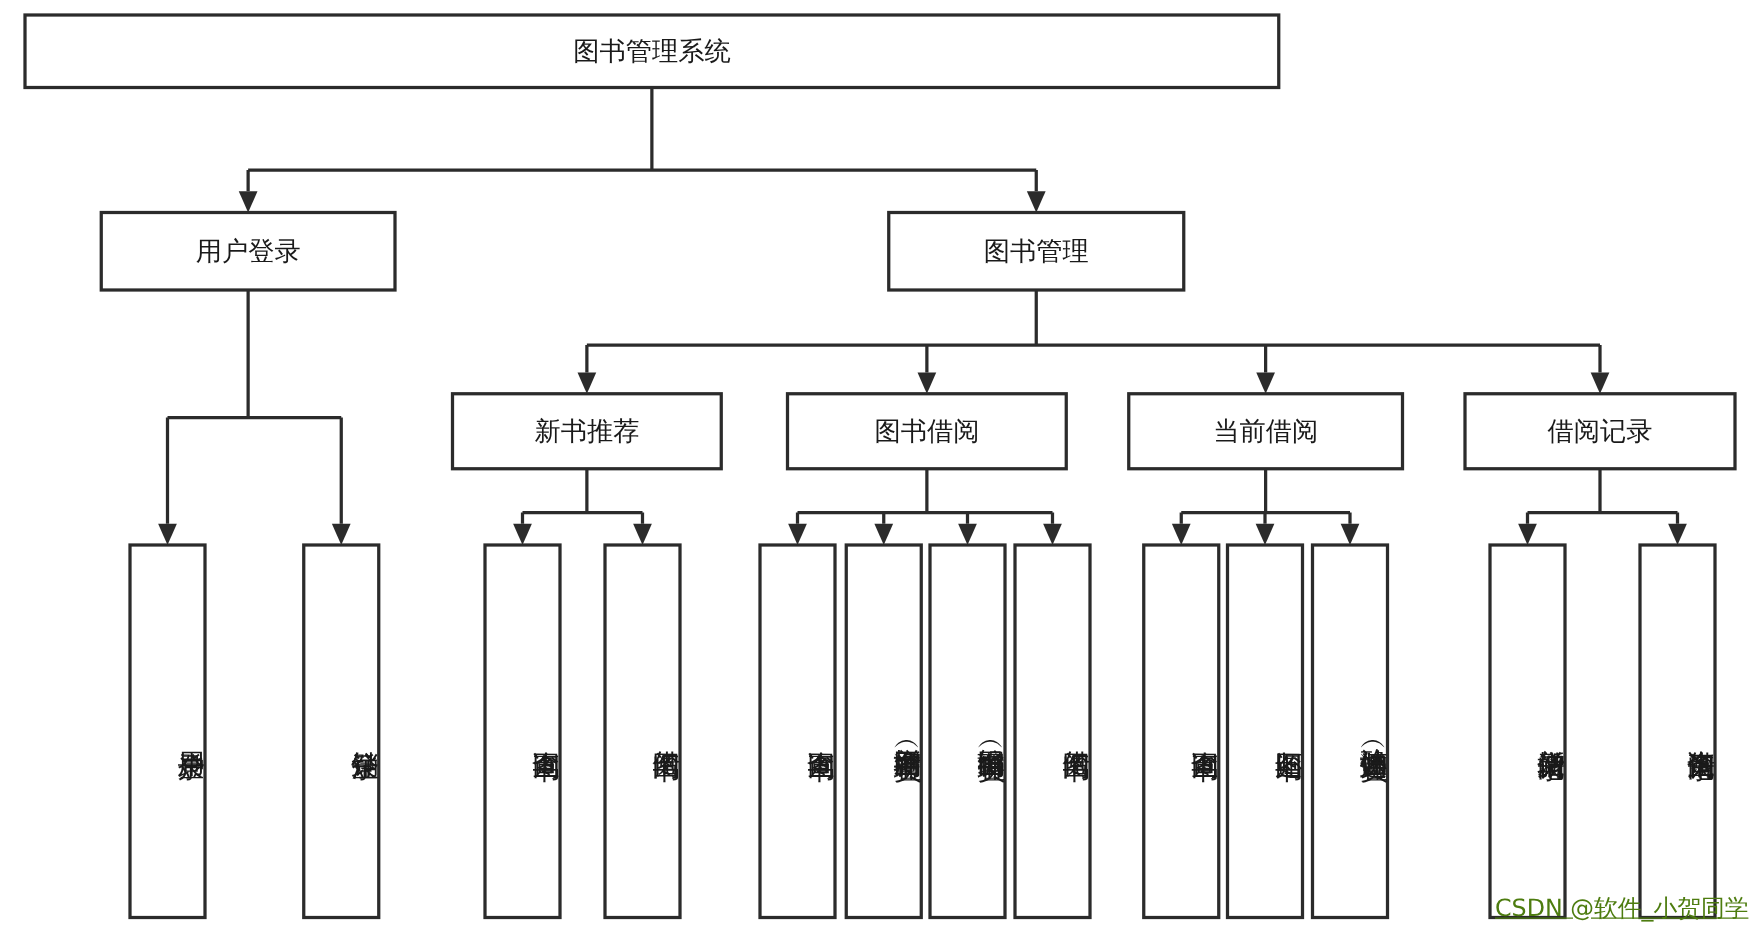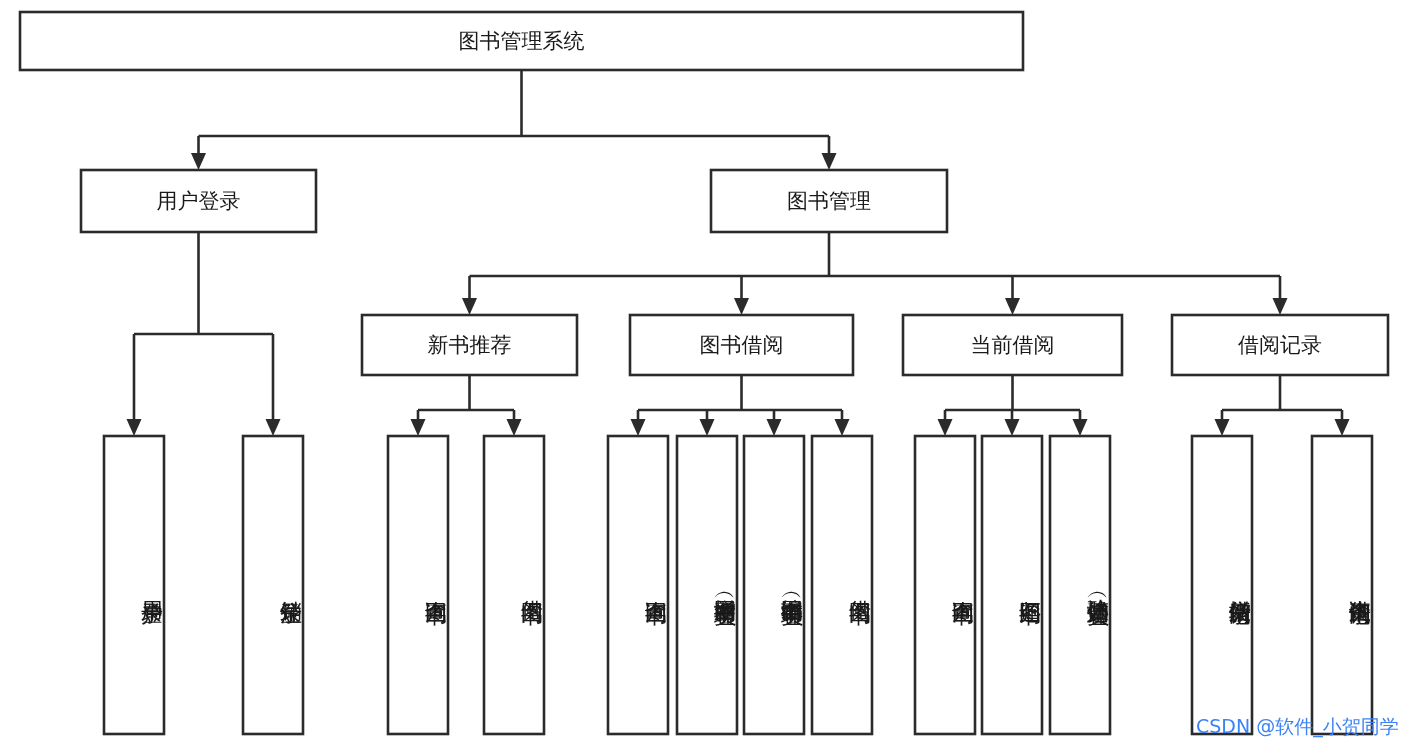--- a/index.html
+++ b/index.html
@@ -65,23 +65,24 @@
     align-items: flex-start;
     justify-content: center;
     text-align: center;
     pointer-events: none;
     user-select: none;
   }
   .watermark {
     position: absolute;
     font-family: "DejaVu Sans", "Liberation Sans", sans-serif;
     font-size: 19px;
-    color: #3b82f6;
+    color: #4d7c0f;
     white-space: nowrap;
     user-select: none;
+    text-decoration: underline;
   }
 </style>
 </head>
 <body>
 
 <div id="diagram-root">
 
   <svg id="diagram-canvas" viewBox="0 0 1405 747">
     <g id="connector-layer">
         <path d="M 521.5 70 L 521.5 136" class="connector"></path>

